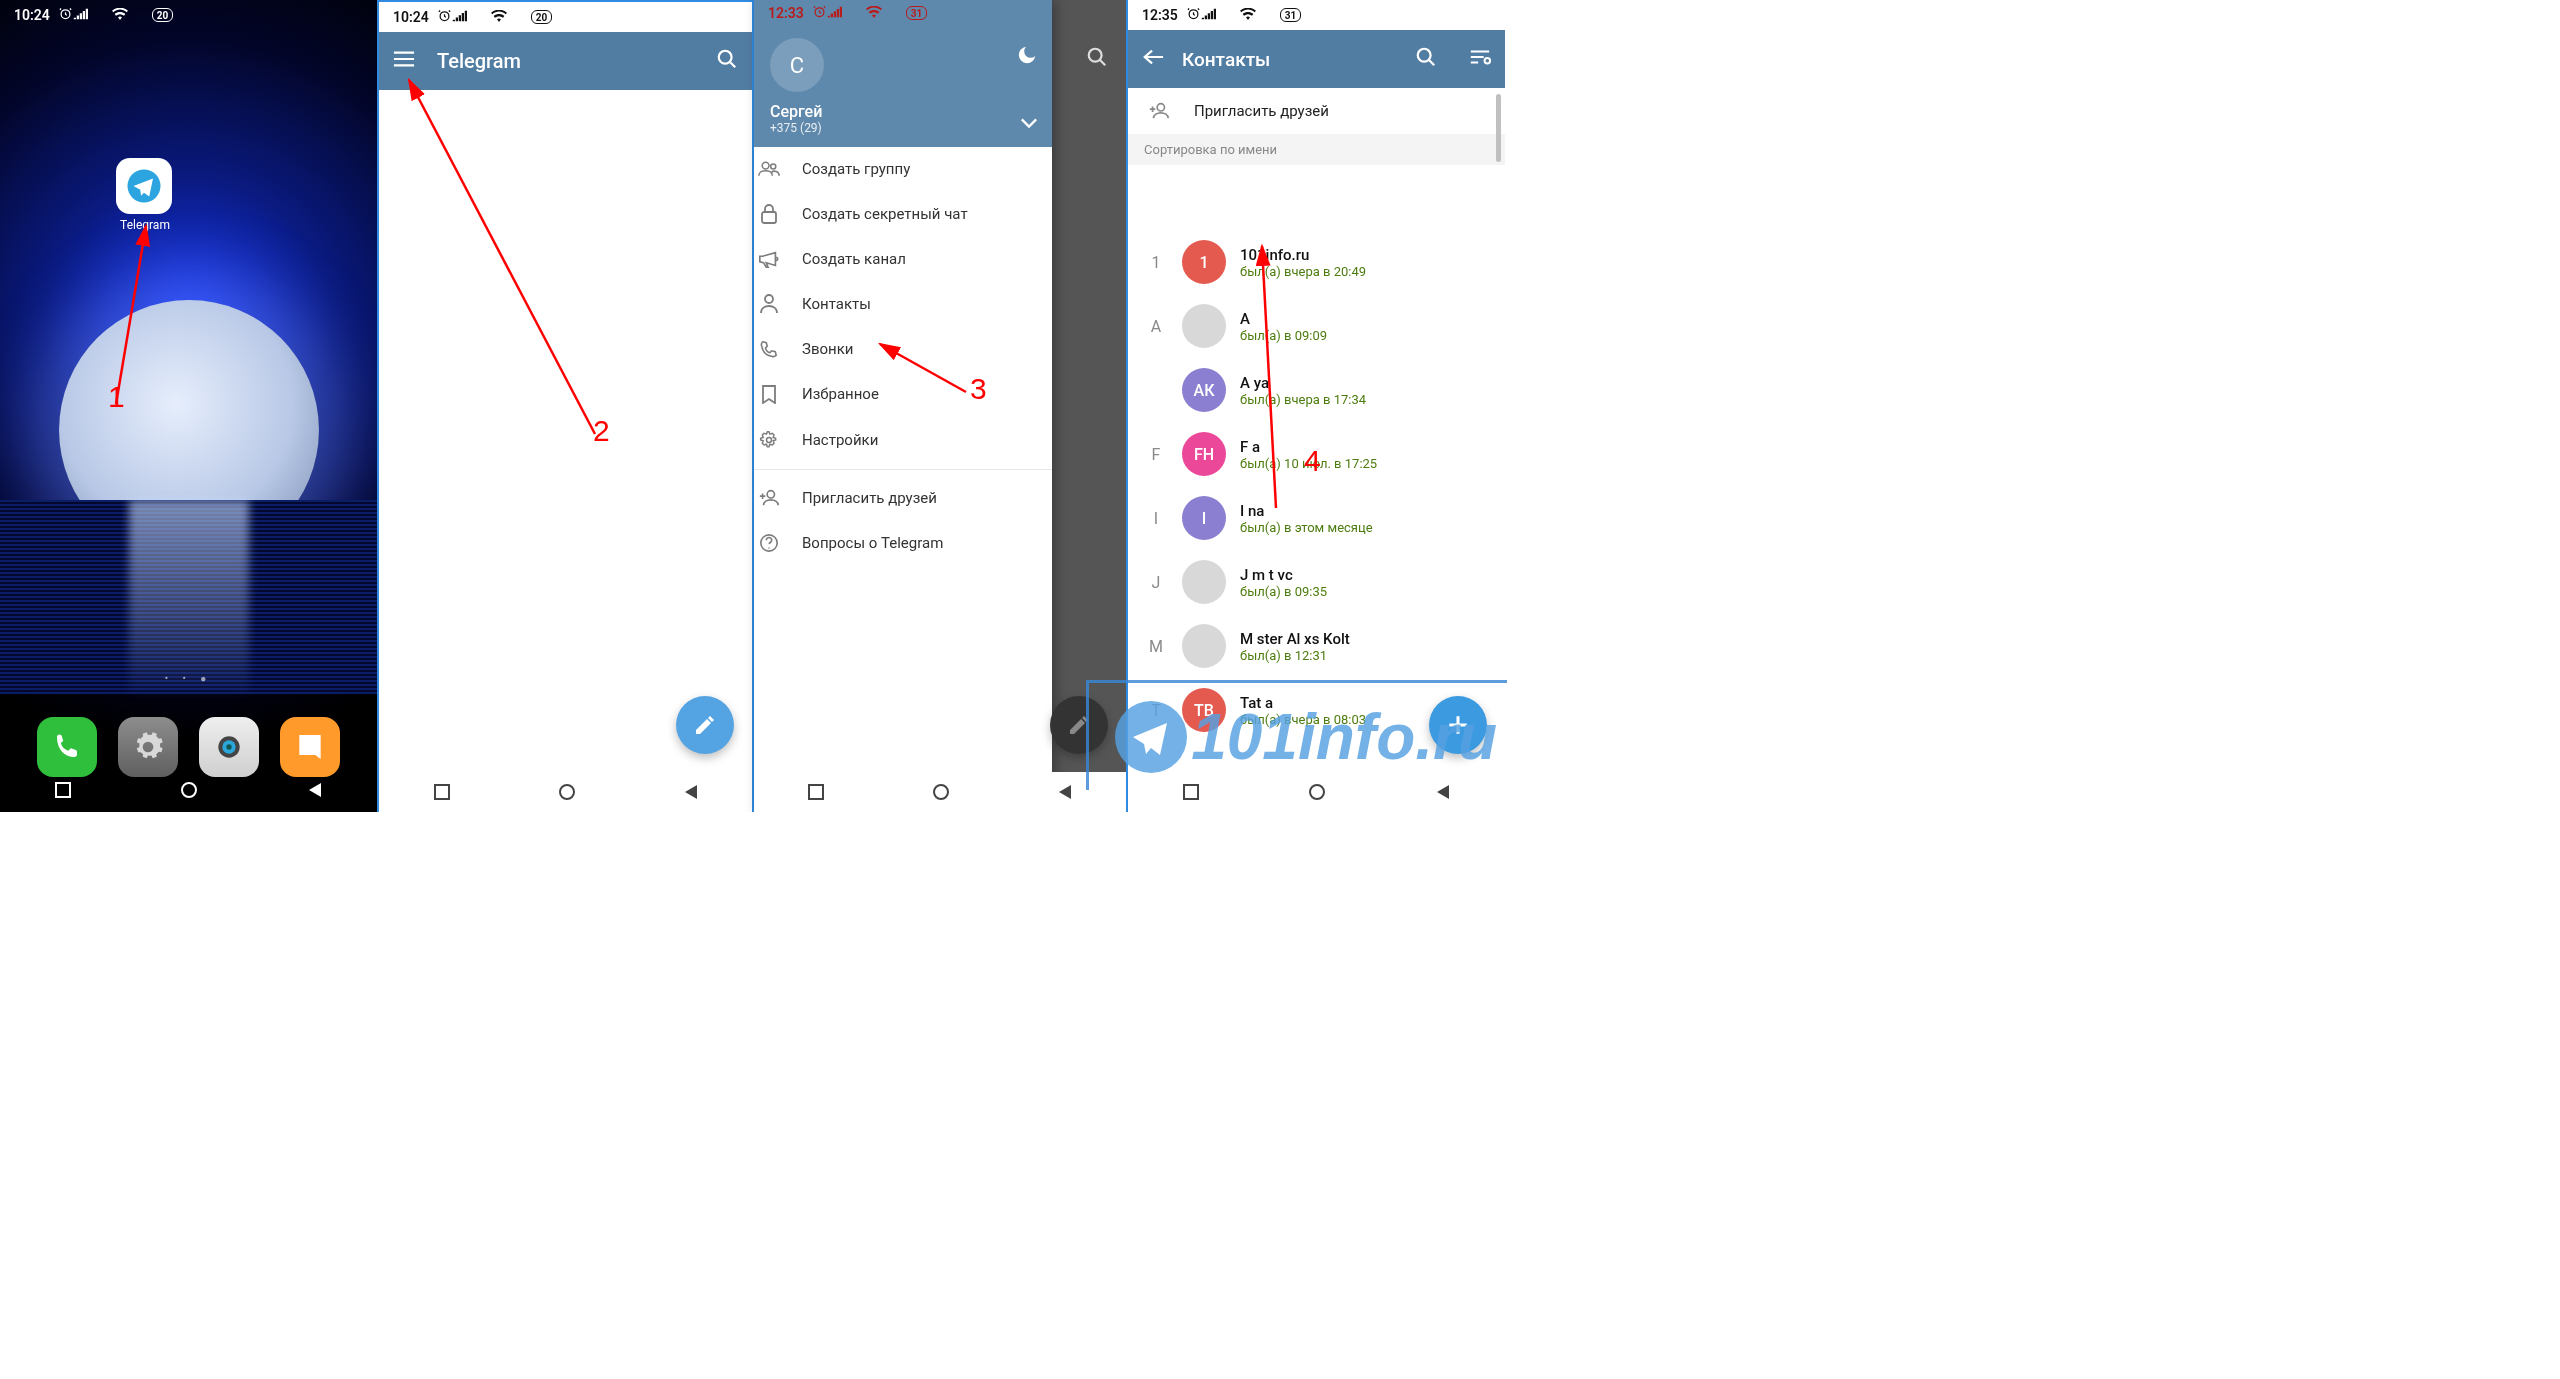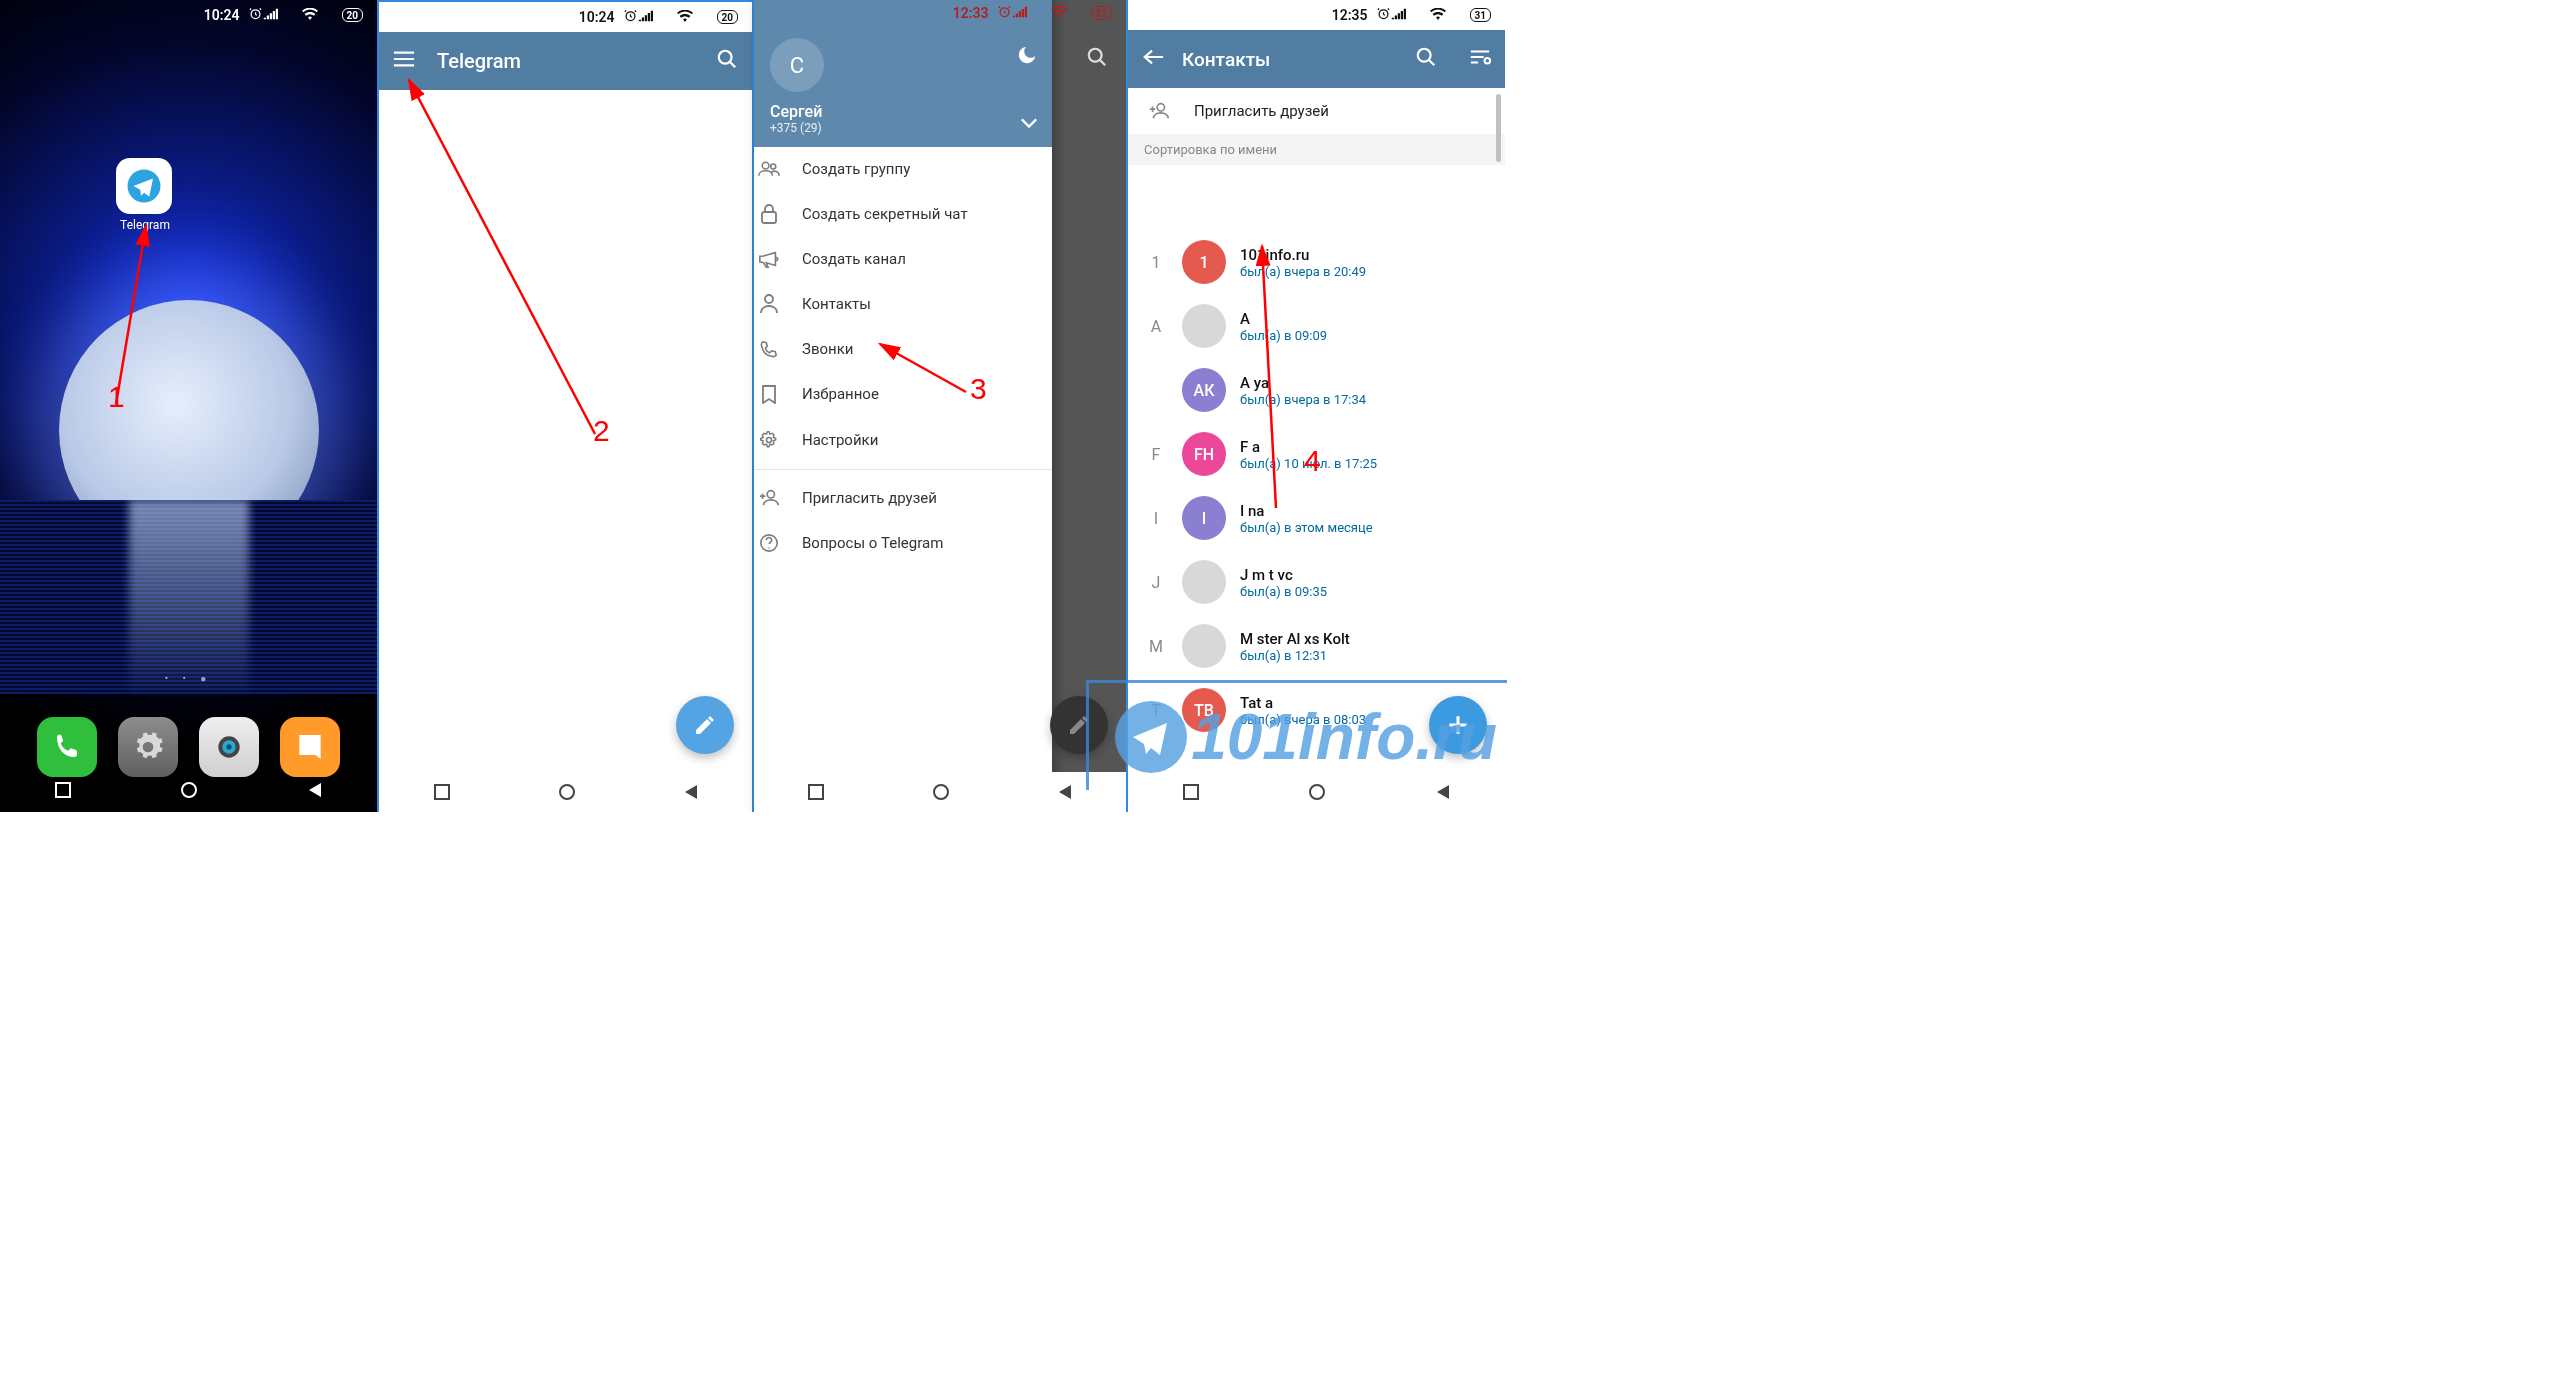--- a/index.html
+++ b/index.html
@@ -5,21 +5,21 @@
   * { box-sizing: border-box; margin: 0; padding: 0; }
   body { font-family: -apple-system, Roboto, "Segoe UI", Arial, sans-serif; background: #fff; }
   .stage { width: 1507px; height: 812px; display: flex; position: relative; }
   .col { height: 812px; position: relative; background: #fff; }
   .c1 { width: 379px; border-right: 2px solid #2f8ae0; }
   .c2 { width: 375px; border-right: 2px solid #2f8ae0; border-top: 2px solid #2f8ae0; }
   .c3 { width: 374px; border-right: 2px solid #2f8ae0; }
   .c4 { width: 377px; }
 
   
-  .status { height: 30px; display: flex; align-items: center; justify-content: flex-end; padding: 0 14px; font-size: 14px; font-weight: 600; }
+  .status { height: 30px; display: flex; align-items: center; justify-content: flex-start; padding: 0 14px; font-size: 14px; font-weight: 600; }
   .status .l { display: flex; align-items: center; gap: 8px; }
   .status .r { display: flex; align-items: center; gap: 24px; }
   .st-light { color: #fff; }
   .st-dark  { color: #111; }
   .bat { display:inline-flex; align-items:center; font-size:10px; font-weight:700; border:1px solid currentColor; border-radius:6px; padding:0 4px; height:14px; }
 
   
   .wall { position:absolute; inset:0; background: radial-gradient(circle at 50% 40%, #1a3cff 0%, #0a1a80 28%, #020528 55%, #000 80%); overflow:hidden; }
   .moon { position:absolute; left:50%; top:300px; width:260px; height:260px; margin-left:-130px; border-radius:50%; background:radial-gradient(circle at 45% 40%, #e6eefc 0%, #b8c8e6 55%, #6f82a8 100%); box-shadow:0 0 60px 30px rgba(120,150,255,.35); }
   .water { position:absolute; left:0; right:0; bottom:118px; top:500px; background:repeating-linear-gradient(180deg,#0b1d66 0 2px,#04082d 2px 4px); }
@@ -61,21 +61,21 @@
   .c4 .appbar{ gap:18px; }
   .c4 .appbar .title{ font-size:19px; }
   .optrow{ display:flex; align-items:center; gap:24px; padding:14px 20px; font-size:15px; color:#222; }
   .optrow .ic{ width:22px; color:#888; display:flex; justify-content:center; }
   .sorthead{ padding:8px 16px; font-size:13px; color:#888; background:#f4f4f4; }
   .clist{ position:absolute; top:230px; bottom:40px; left:0; right:0; overflow:hidden; }
   .crow{ display:flex; align-items:center; padding:10px 16px 10px; gap:14px; }
   .letter{ width:24px; text-align:center; color:#8a8a8a; font-size:16px; }
   .cava{ width:44px; height:44px; border-radius:50%; display:flex; align-items:center; justify-content:center; color:#fff; font-size:16px; font-weight:500; flex:0 0 44px; }
   .cinfo .n{ font-size:15px; color:#111; font-weight:500; }
-  .cinfo .s{ font-size:13px; color:#0369a1; }
+  .cinfo .s{ font-size:13px; color:#4d7c0f; }
   .fab.blue{ background:#3b9ae0; }
   .c4 .fab{ right:18px; bottom:58px; }
   .scrollhint{ position:absolute; right:4px; top:94px; width:5px; height:68px; background:#c0c0c0; border-radius:3px; }
 
   
   .ann{ position:absolute; color:#f00; font-size:30px; font-weight:400; font-family:Arial; pointer-events:none; }
 
   
   .wm{ position:absolute; right:0; bottom:22px; height:110px; display:flex; align-items:center; gap:4px; color:#56a1e2; font-family:Arial; font-weight:700; font-style:italic; font-size:64px; opacity:.82; padding-right:10px; border:3px solid #3b88d6; border-right:none; border-bottom:none; padding-left:26px;}
   .wm .pl{ width:72px; height:72px; background:#56a1e2; border-radius:50%; display:flex; align-items:center; justify-content:center;}

